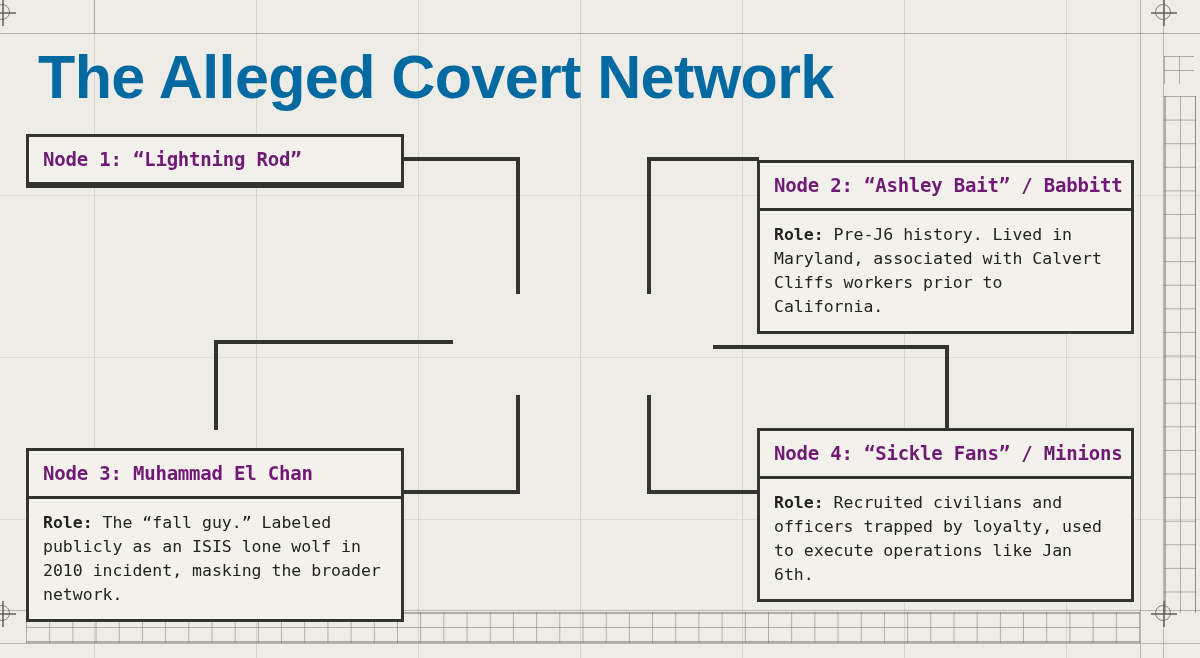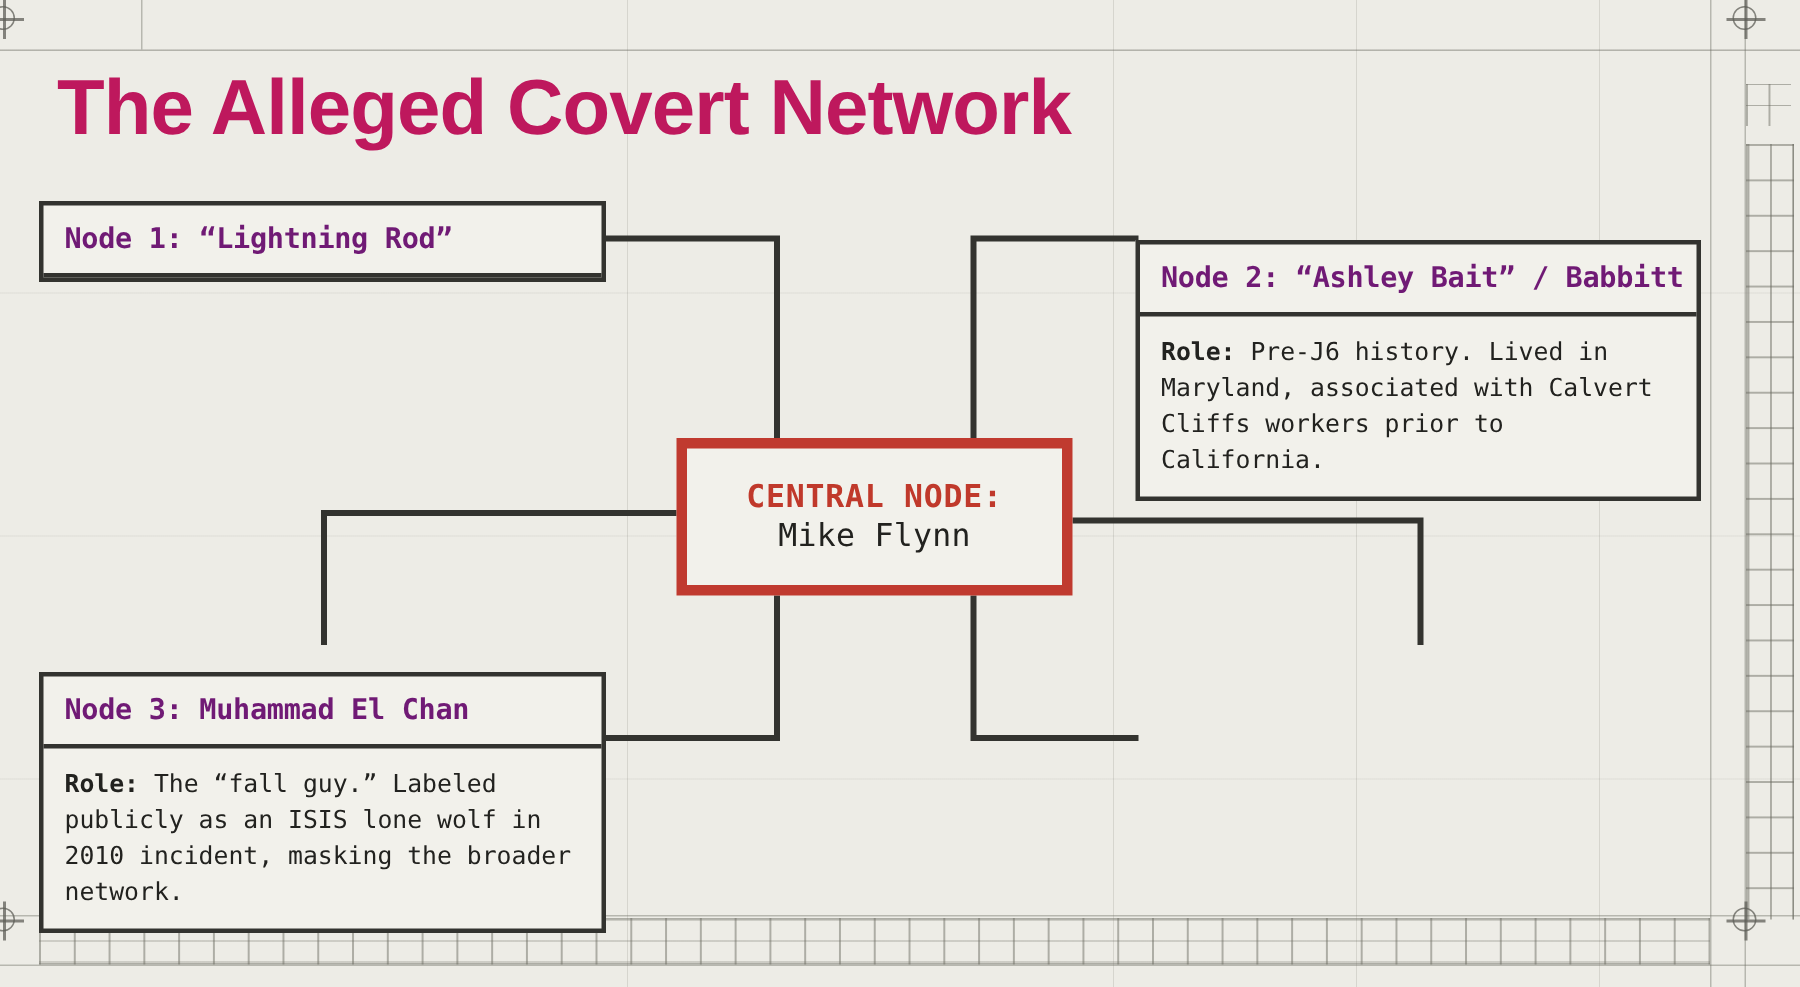--- a/index.html
+++ b/index.html
@@ -86,23 +86,23 @@
   .crosshair .hline { left: 0; top: 12.2px; width: 26px; height: 1.4px; }
   .crosshair .vline { top: 0; left: 12.2px; height: 26px; width: 1.4px; }
 
   
   .title {
     position: absolute;
     left: 38px;
     top: 42px;
     font-family: "Liberation Sans", sans-serif;
     font-weight: bold;
-    font-size: 52px;
+    font-size: 61px;
     letter-spacing: -0.6px;
-    color: #be185d;
+    color: #0369a1;
     white-space: nowrap;
   }
 
   
   #connectors {
     position: absolute;
     inset: 0;
     pointer-events: none;
   }
 
@@ -238,19 +238,21 @@
     </div>
   </div>
 
   <div class="node" id="node3">
     <div class="node-header">Node 3: Muhammad El Chan</div>
     <div class="node-body">
       <span class="role-label">Role:</span><span> The “fall guy.” Labeled publicly as an ISIS lone wolf in 2010 incident, masking the broader network.</span>
     </div>
   </div>
 
-
-  <div id="central">
-    <div class="central-label">CENTRAL NODE:</div>
-    <div class="central-name">Mike Flynn</div>
-  </div>
+  <div class="node" id="node4">
+    <div class="node-header">Node 4: “Sickle Fans” / Minions</div>
+    <div class="node-body">
+      <span class="role-label">Role:</span><span> Recruited civilians and officers trapped by loyalty, used to execute operations like Jan 6th.</span>
+    </div>
+  </div>
+
 
 </div>
 
 </body></html>

